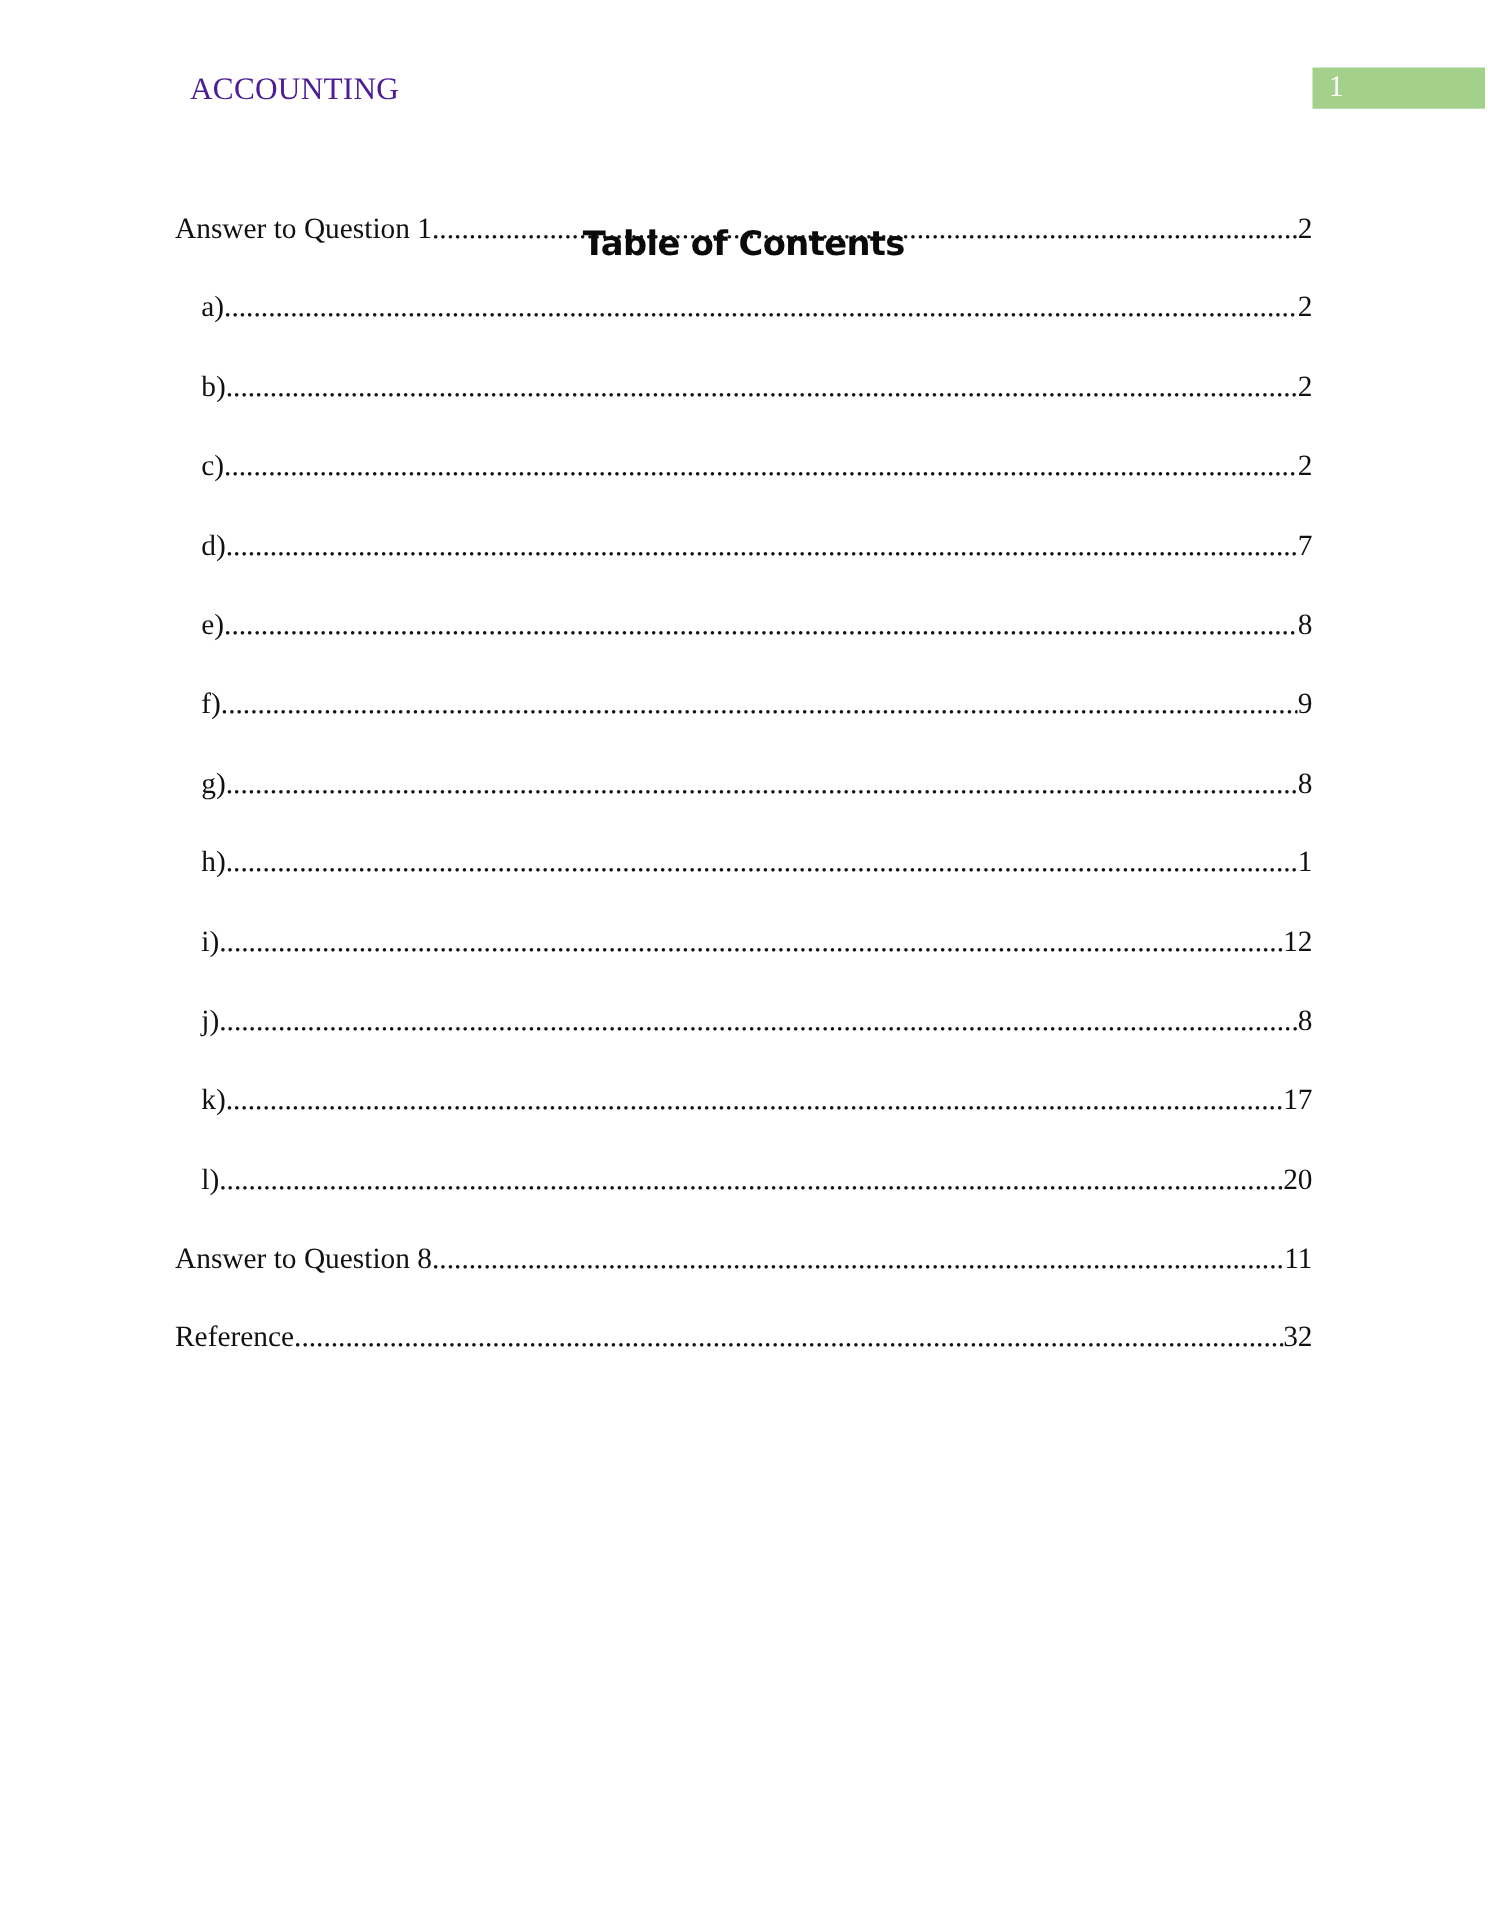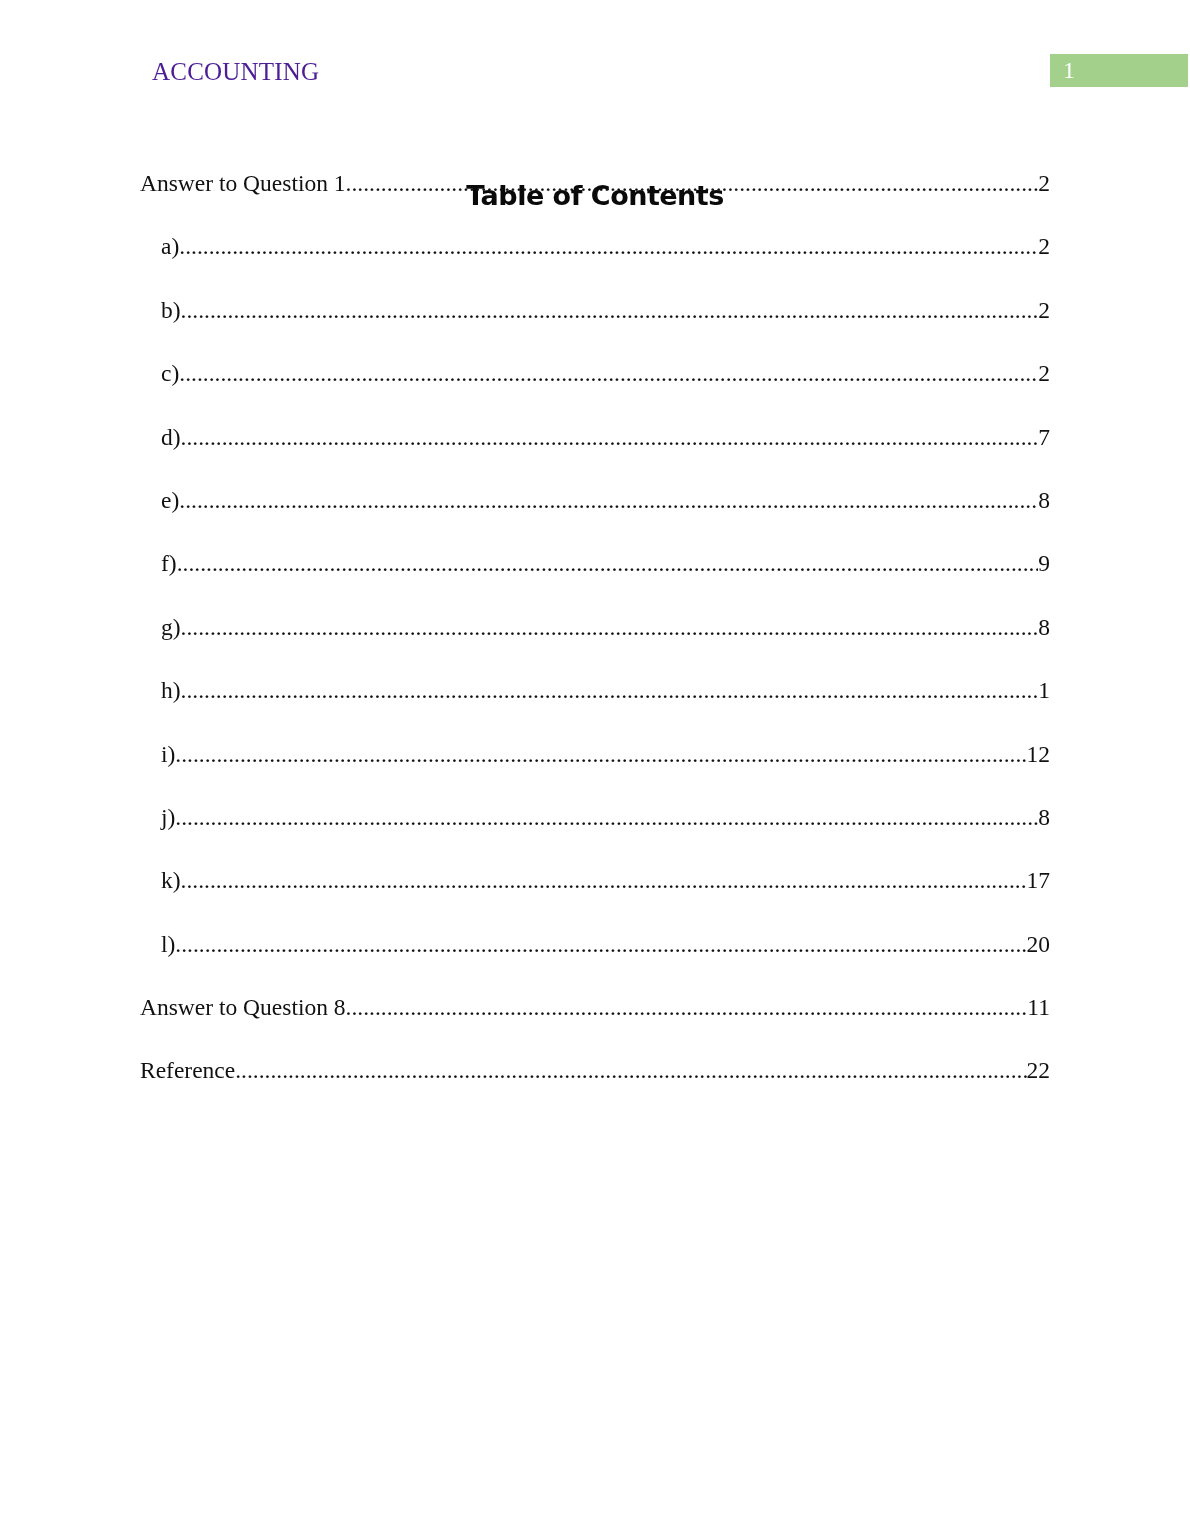--- a/index.html
+++ b/index.html
@@ -186,17 +186,17 @@
 
     <div class="toc-entry">
       <span class="label">Answer to Question 8</span>
       <span class="dots"></span>
       <span class="pagenum">11</span>
     </div>
 
     <div class="toc-entry">
       <span class="label">Reference</span>
       <span class="dots"></span>
-      <span class="pagenum">22</span>
+      <span class="pagenum">32</span>
     </div>
 
   </div>
 </div>
 
 </body></html>

